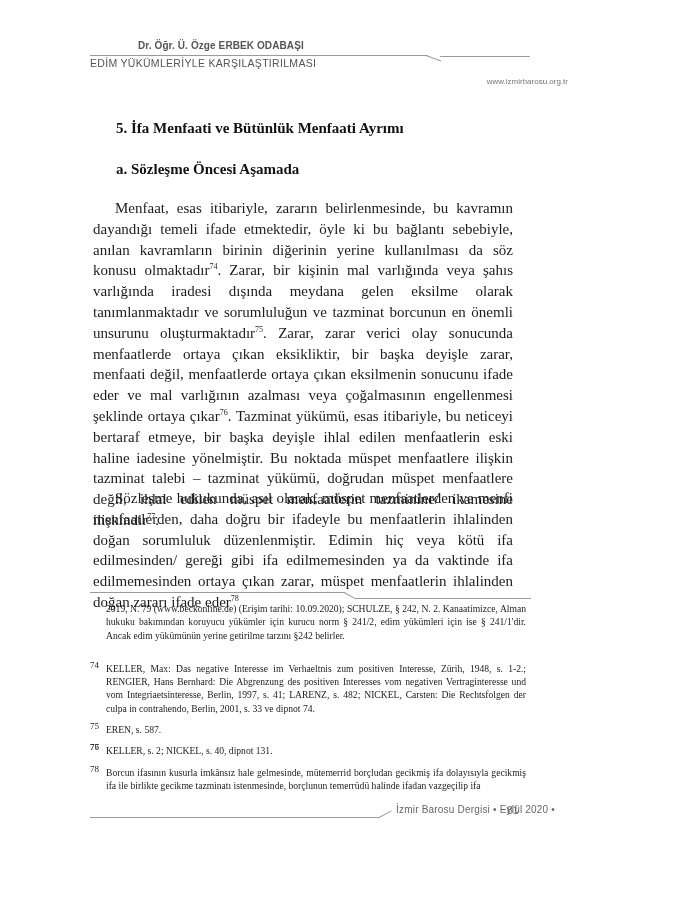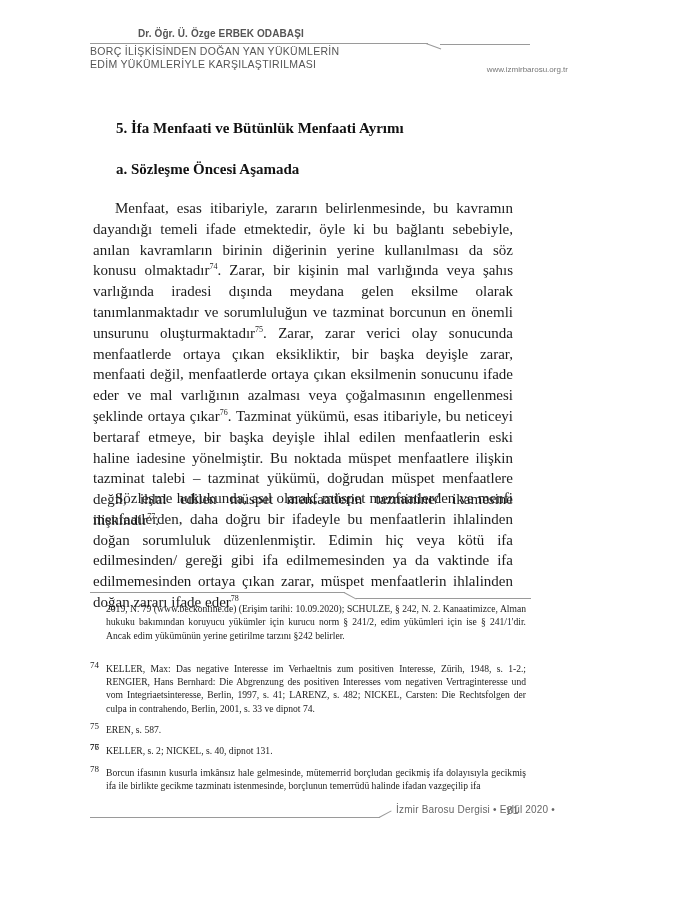--- a/index.html
+++ b/index.html
@@ -1,18 +1,18 @@
 <!DOCTYPE html>
 <html><head>
   <meta charset="utf-8">
   <style>
     html, body { margin: 0; padding: 0; background: #ffffff; }
     body { width: 700px; height: 917px; position: relative; overflow: hidden; font-family: "Liberation Serif", serif; color: #1a1a1a; }
 
-    .header { position: absolute; left: 90px; top: 28px; width: 440px; padding-left: 48px; }
+    .header { position: absolute; left: 90px; top: 40px; width: 440px; padding-left: 48px; }
     .author { font-family: "Liberation Sans", sans-serif; font-size: 10px; font-weight: bold; color: #555; letter-spacing: 0.1px; }
     .header-rule { position: absolute; left: 0; top: 15px; width: 338px; height: 1px; background: #9a9a9a; }
     .header-title { position: absolute; left: 0; top: 17px; font-family: "Liberation Sans", sans-serif; font-size: 10.5px; color: #555; line-height: 13px; letter-spacing: 0.3px; }
     .site { position: absolute; right: 10px; top: 10px; font-family: "Liberation Sans", sans-serif; font-size: 8px; color: #777; margin-top: 27px; }
     .site-rule { position: absolute; left: 350px; top: 16px; width: 90px; height: 1px; background: #9a9a9a; }
     .site-slope { position: absolute; left: 336px; top: 15px; width: 16px; height: 1px; background: #9a9a9a; transform: rotate(20deg); transform-origin: left center; }
     .h3 { position: absolute; left: 116px; top: 120px; font-size: 15px; font-weight: bold; color: #111; }
     .h4 { position: absolute; left: 116px; top: 161px; font-size: 15px; font-weight: bold; color: #111; }
 
     .para { position: absolute; left: 93px; width: 420px; font-size: 15px; line-height: 20.8px; text-align: justify; text-indent: 22px; hyphens: manual; color: #1c1c1c; }
@@ -37,21 +37,20 @@
 </head>
 <body>
 
 <div class="header">
   <div class="author">Dr. Öğr. Ü. Özge ERBEK ODABAŞI</div>
   <div class="header-rule"></div>
   <div class="site-slope"></div>
   <div class="site-rule"></div>
   <div class="site">www.izmirbarosu.org.tr</div>
   <div class="header-title">
-    <div>BORÇ İLİŞKİSİNDEN DOĞAN YAN YÜKÜMLERİN</div>
     <div>EDİM YÜKÜMLERİYLE KARŞILAŞTIRILMASI</div>
   </div>
 </div>
 
 <div class="h3">5. İfa Menfaati ve Bütünlük Menfaati Ayrımı</div>
 <div class="h4">a. Sözleşme Öncesi Aşamada</div>
 
 <div class="para p1"><span>Menfaat, esas itibariyle, zararın belirlenmesinde, bu kavramın dayandığı temeli ifade etmektedir, öyle ki bu bağlantı sebebiyle, anılan kavramların birinin diğerinin yerine kullanılması da söz konusu olmaktadır</span><sup>74</sup><span>. Zarar, bir kişinin mal varlığında veya şahıs varlığında iradesi dışında meydana gelen eksilme olarak tanımlanmaktadır ve sorumluluğun ve tazminat borcunun en önemli unsurunu oluşturmaktadır</span><sup>75</sup><span>. Zarar, zarar verici olay sonucunda menfaatlerde ortaya çıkan eksikliktir, bir başka deyişle zarar, menfaati değil, menfaatlerde ortaya çıkan eksilmenin sonucunu ifade eder ve mal varlığının azalması veya çoğalmasının engellenmesi şeklinde ortaya çıkar</span><sup>76</sup><span>. Tazminat yükümü, esas itibariyle, bu neticeyi bertaraf etmeye, bir başka deyişle ihlal edilen menfaatlerin eski haline iadesine yönelmiştir. Bu noktada müspet menfaatlere ilişkin tazminat talebi – tazminat yükümü, doğrudan müspet menfaatlere değil, ihlal edilen müspet menfaatlerin tazminine/ ikamesine ilişkindir</span><sup>77</sup><span>.</span></div>
 
 <div class="para p2"><span>Sözleşme hukukunda, asıl olarak, müspet menfaatlerden ve menfi menfaatlerden, daha doğru bir ifadeyle bu menfaatlerin ihlalinden doğan sorumluluk düzenlenmiştir. Edimin hiç veya kötü ifa edilmesinden/ gereği gibi ifa edilmemesinden ya da vaktinde ifa edilmemesinden ortaya çıkan zarar, müspet menfaatlerin ihlalinden doğan zararı ifade eder</span><sup>78</sup></div>

